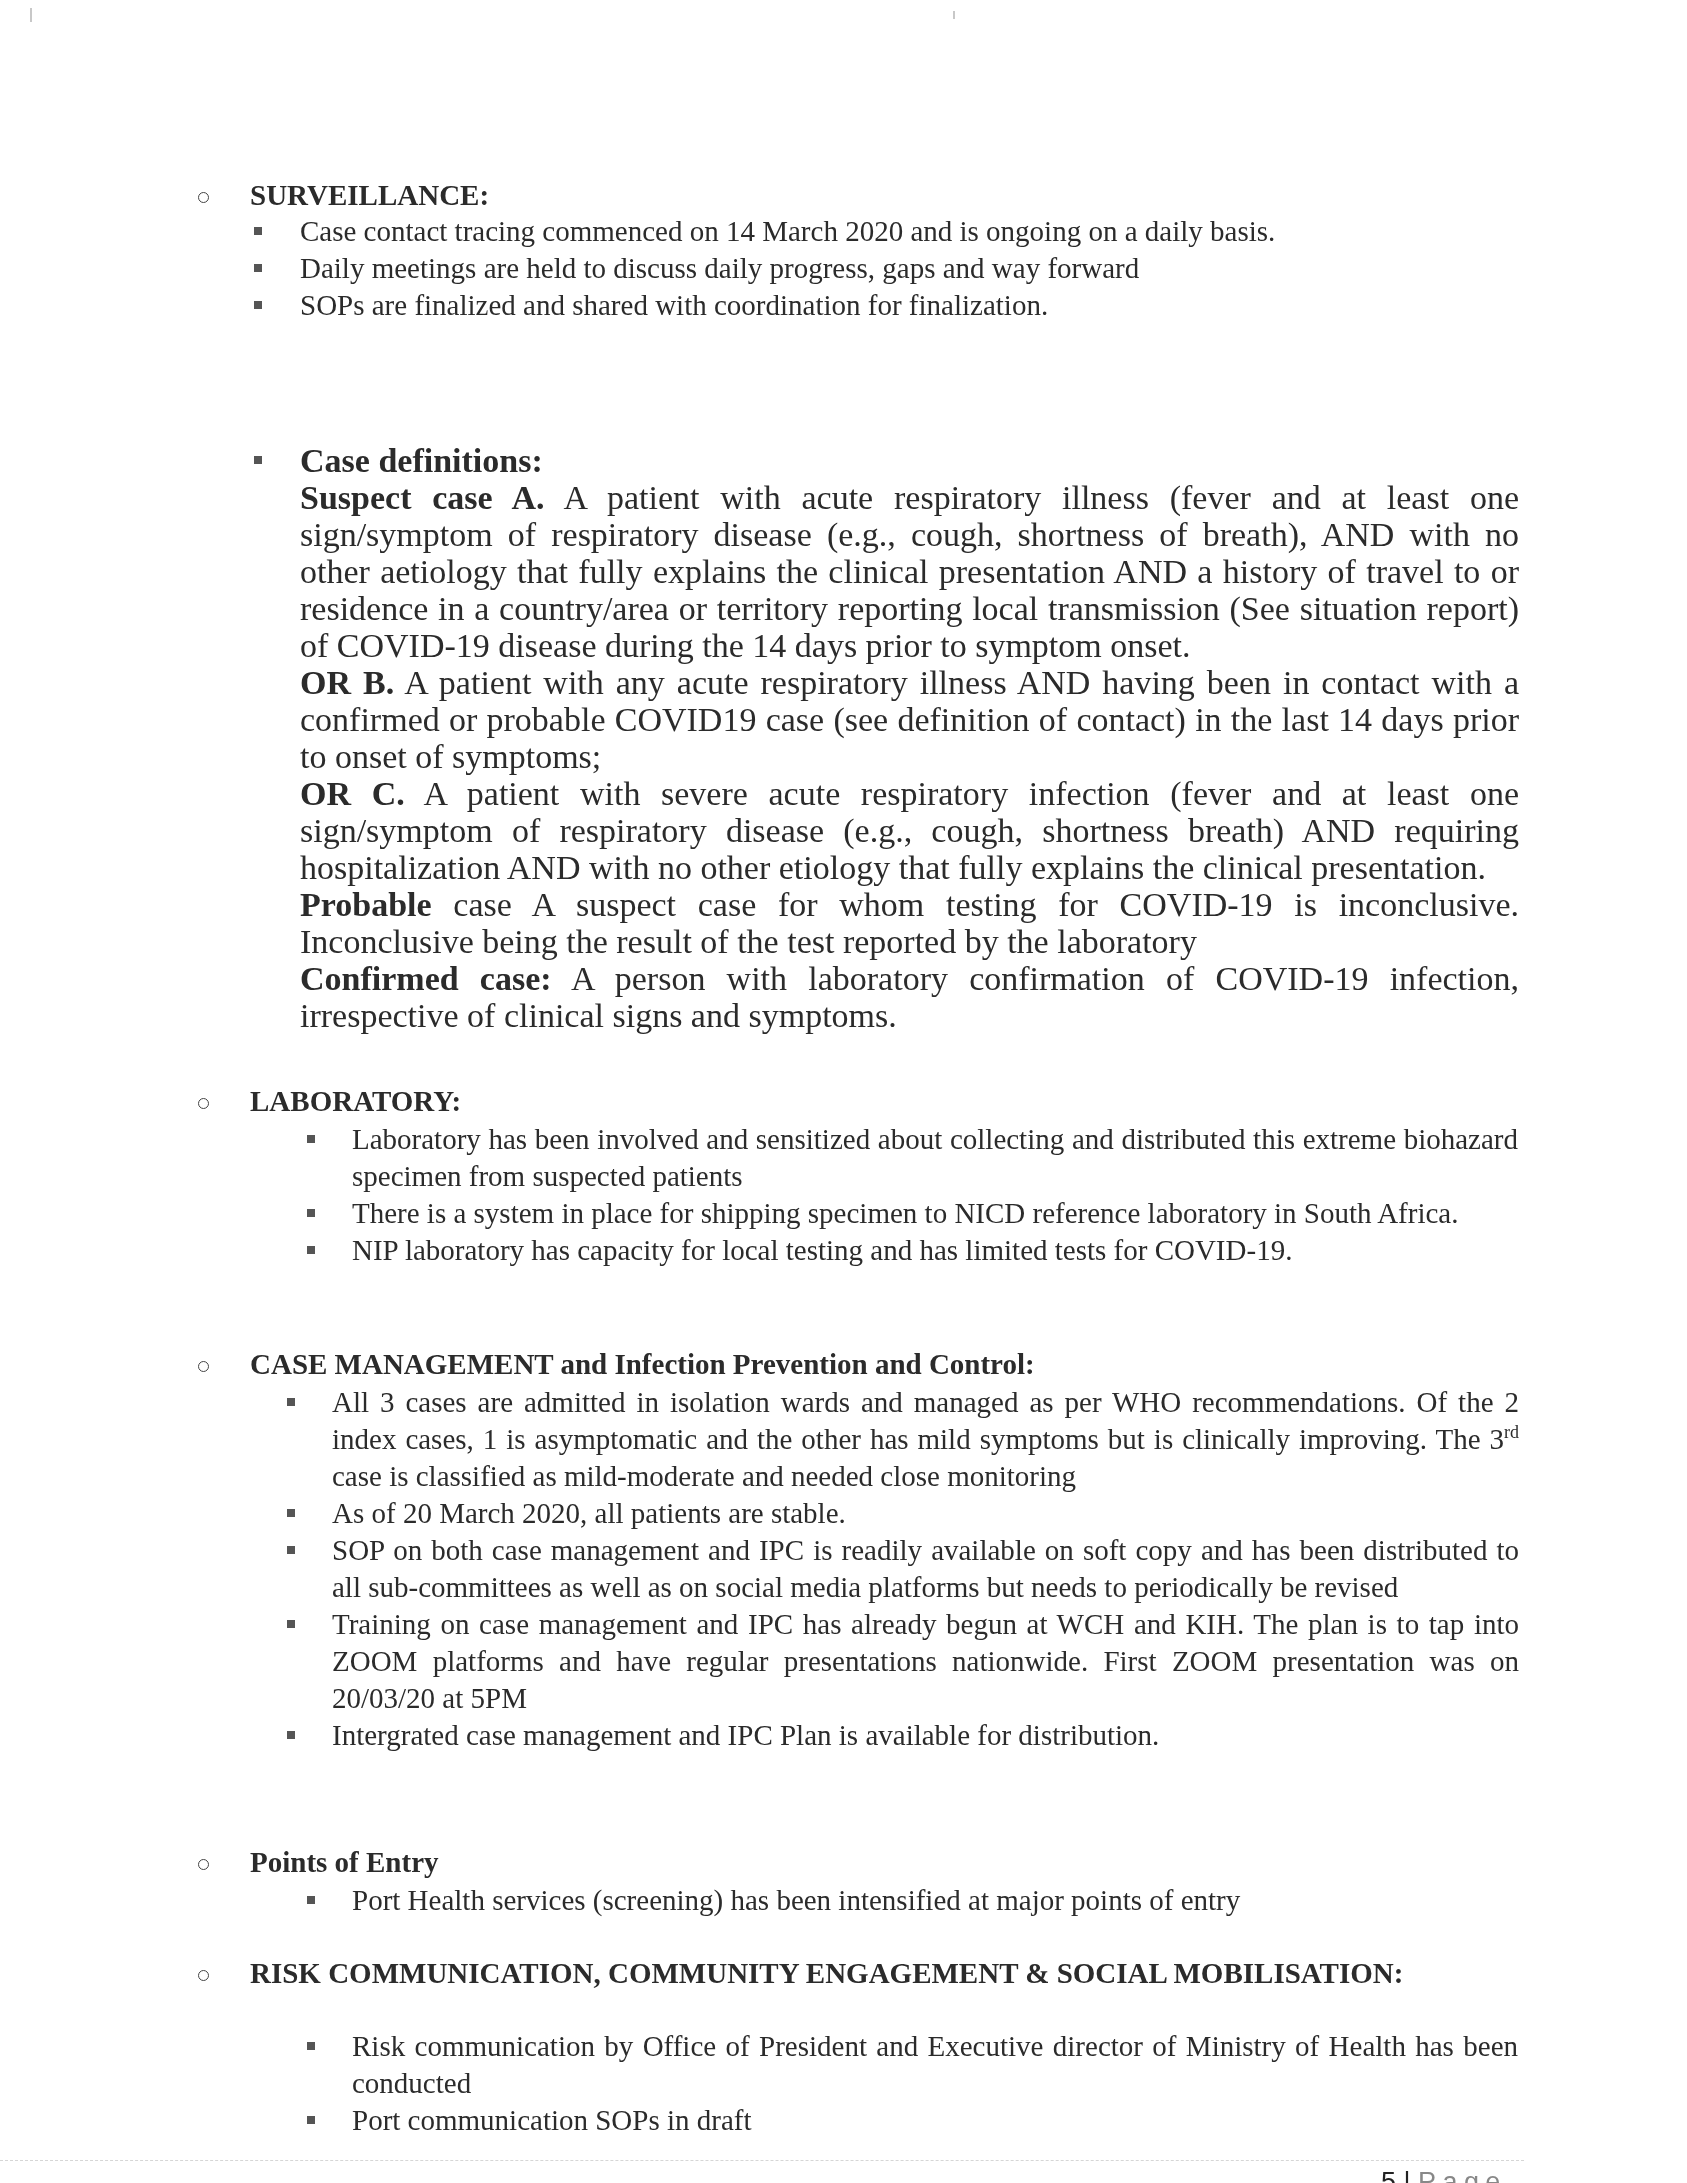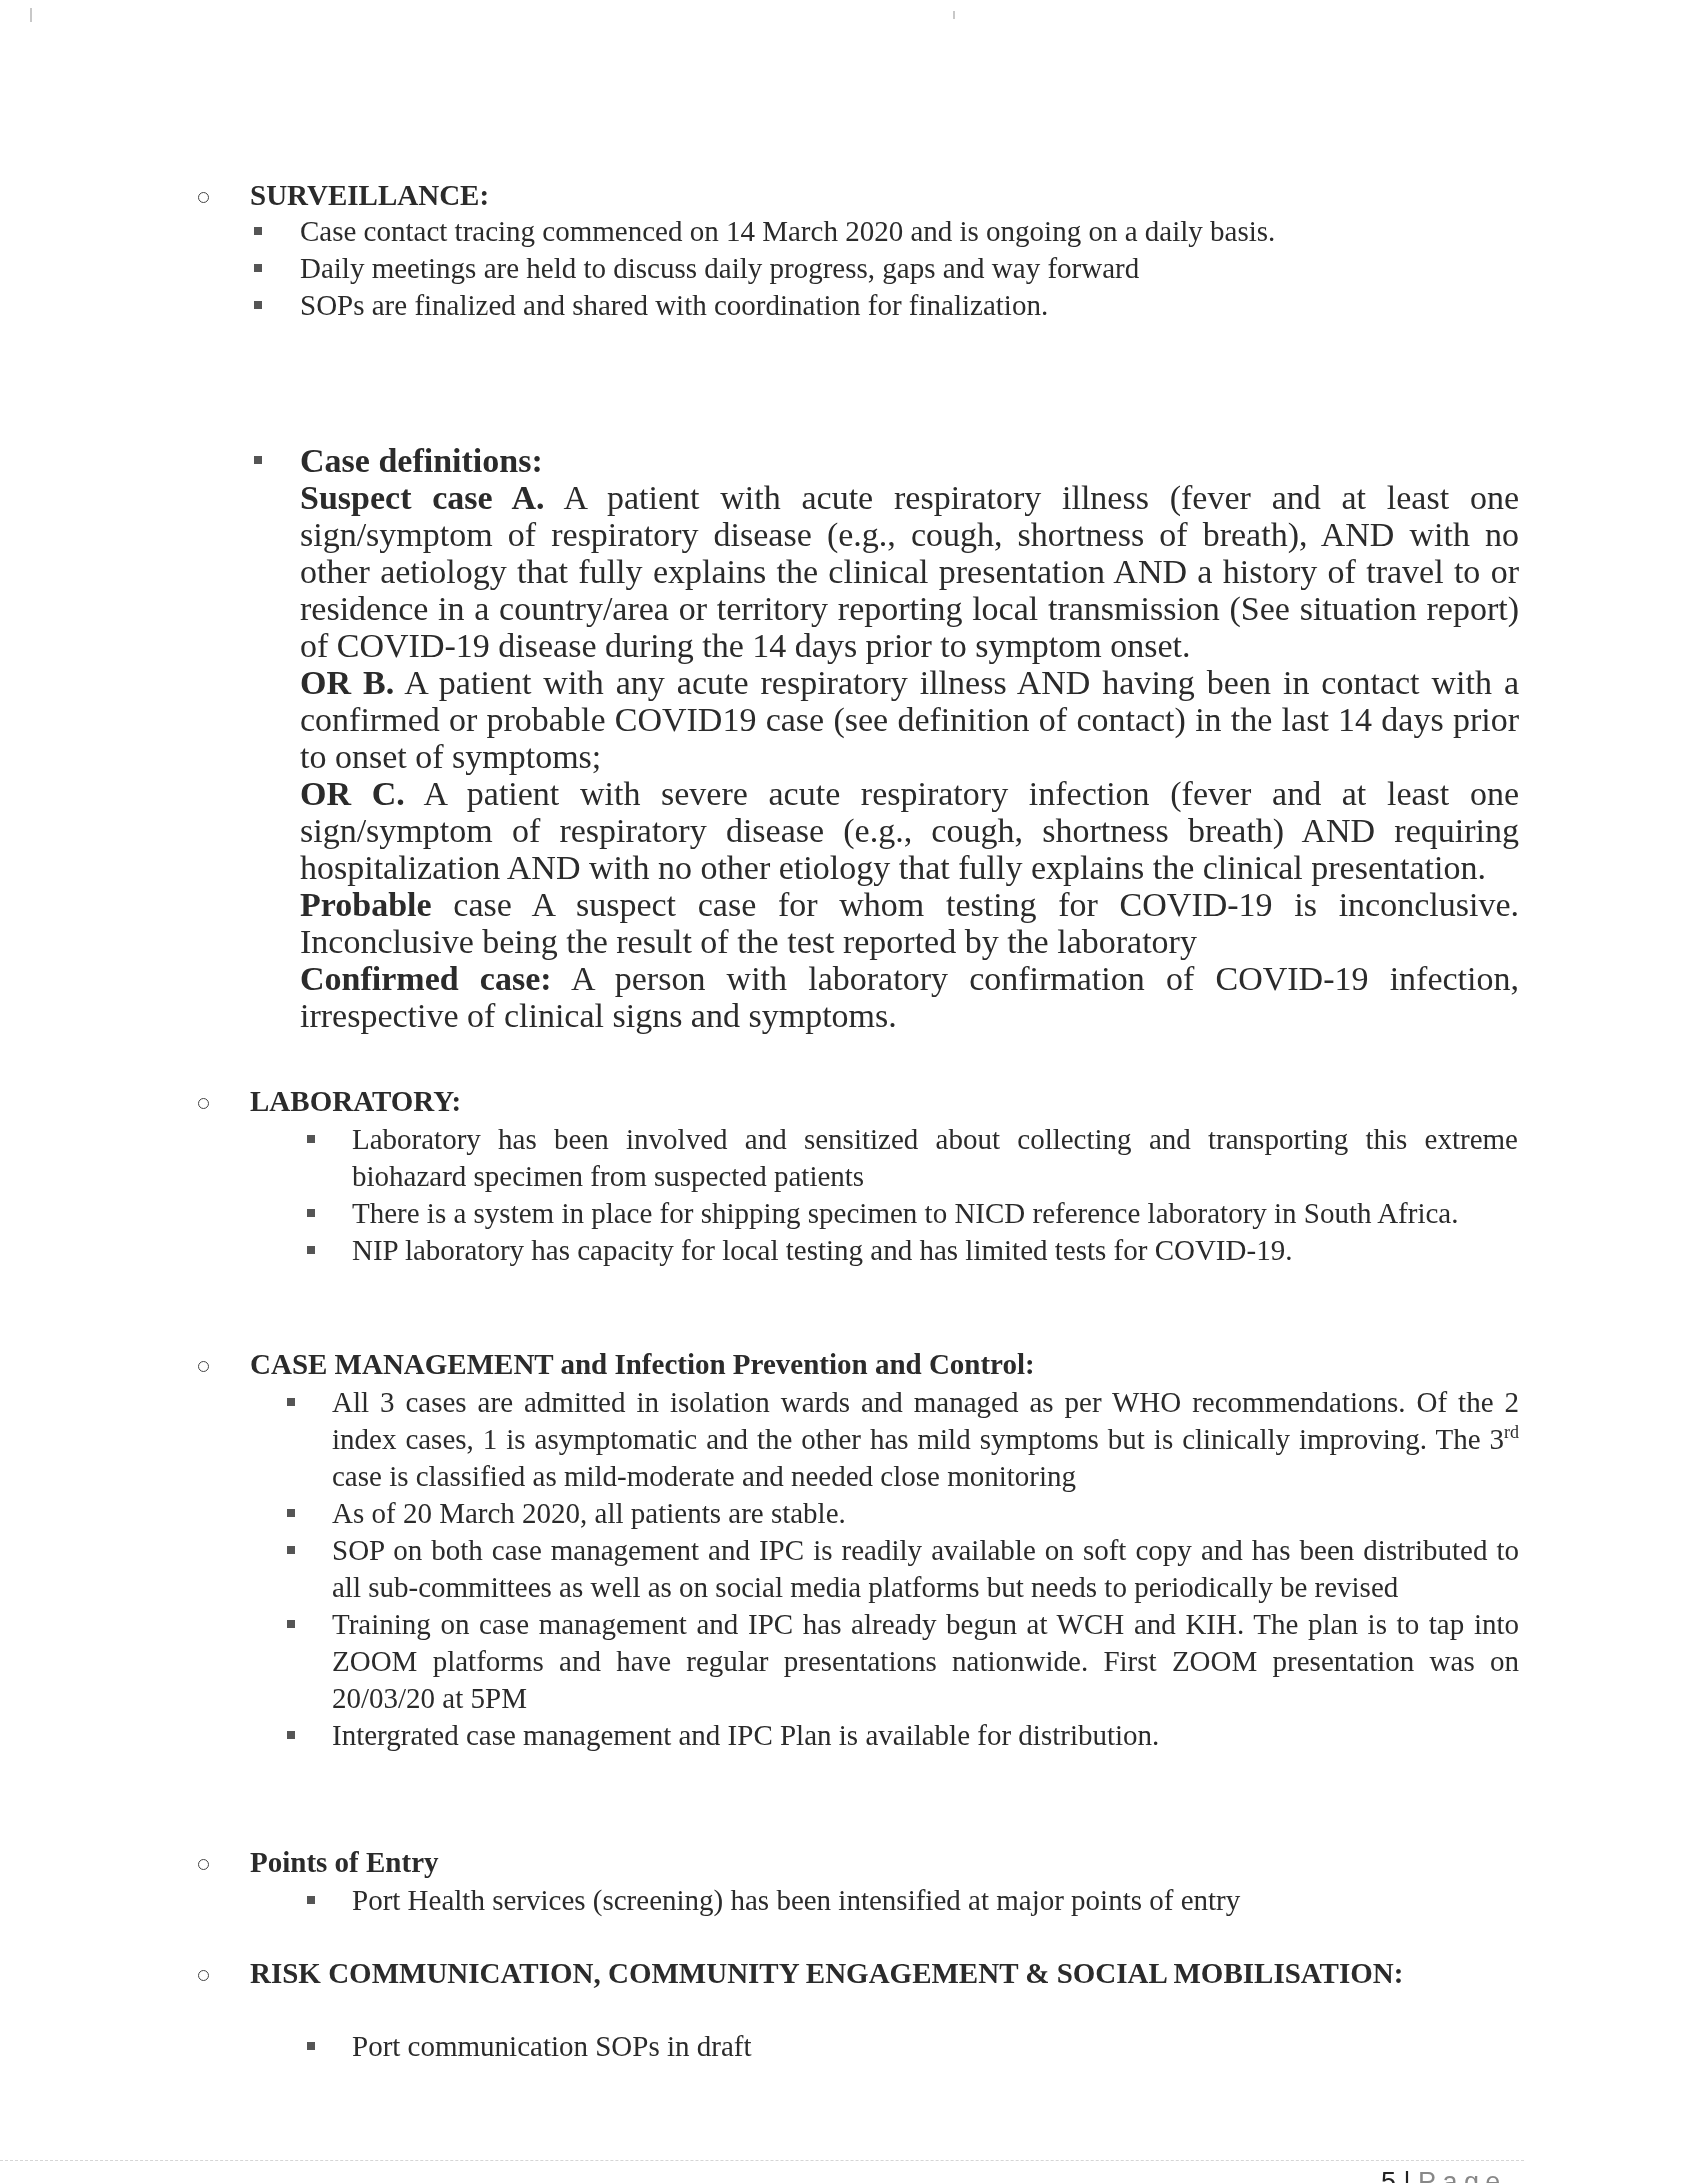--- a/index.html
+++ b/index.html
@@ -81,21 +81,21 @@
   </div>
 
   <div class="section" style="top:1076px;">
     <div class="sec-head" style="top:0;">
       <span class="circle" style="top:13.5px;"></span>
       <span class="sec-title">LABORATORY:</span>
     </div>
     <ul class="bullets" style="left:352px;top:37px;width:1166px;">
       <li>
           <span class="sq" style="left:-45px;"></span>
-          <span class="txt">Laboratory has been involved and sensitized about collecting and transporting this extreme biohazard specimen from suspected patients</span>
+          <span class="txt">Laboratory has been involved and sensitized about collecting and distributed this extreme biohazard specimen from suspected patients</span>
         </li>
       <li>
           <span class="sq" style="left:-45px;"></span>
           <span class="txt">There is a system in place for shipping specimen to NICD reference laboratory in South Africa.</span>
         </li>
       <li>
           <span class="sq" style="left:-45px;"></span>
           <span class="txt">NIP laboratory has capacity for local testing and has limited tests for COVID-19.</span>
         </li>
     </ul>
@@ -144,20 +144,24 @@
   </div>
 
   <div class="section" style="top:1948px;">
     <div class="sec-head" style="top:0;">
       <span class="circle" style="top:13.5px;"></span>
       <span class="sec-title justify" style="text-align-last:left;">RISK COMMUNICATION, COMMUNITY ENGAGEMENT &amp; SOCIAL MOBILISATION:</span>
     </div>
     <ul class="bullets" style="left:352px;top:72px;width:1166px;">
       <li>
           <span class="sq" style="left:-45px;"></span>
+          <span class="txt">Risk communication by Office of President and Executive director of Ministry of Health has been conducted</span>
+        </li>
+      <li>
+          <span class="sq" style="left:-45px;"></span>
           <span class="txt">Port communication SOPs in draft</span>
         </li>
     </ul>
   </div>
 
   <div class="footer-rule"></div>
   <div class="footer">
     <span>5</span>
     <span>|</span>
     <span class="pg-word">Page</span>

